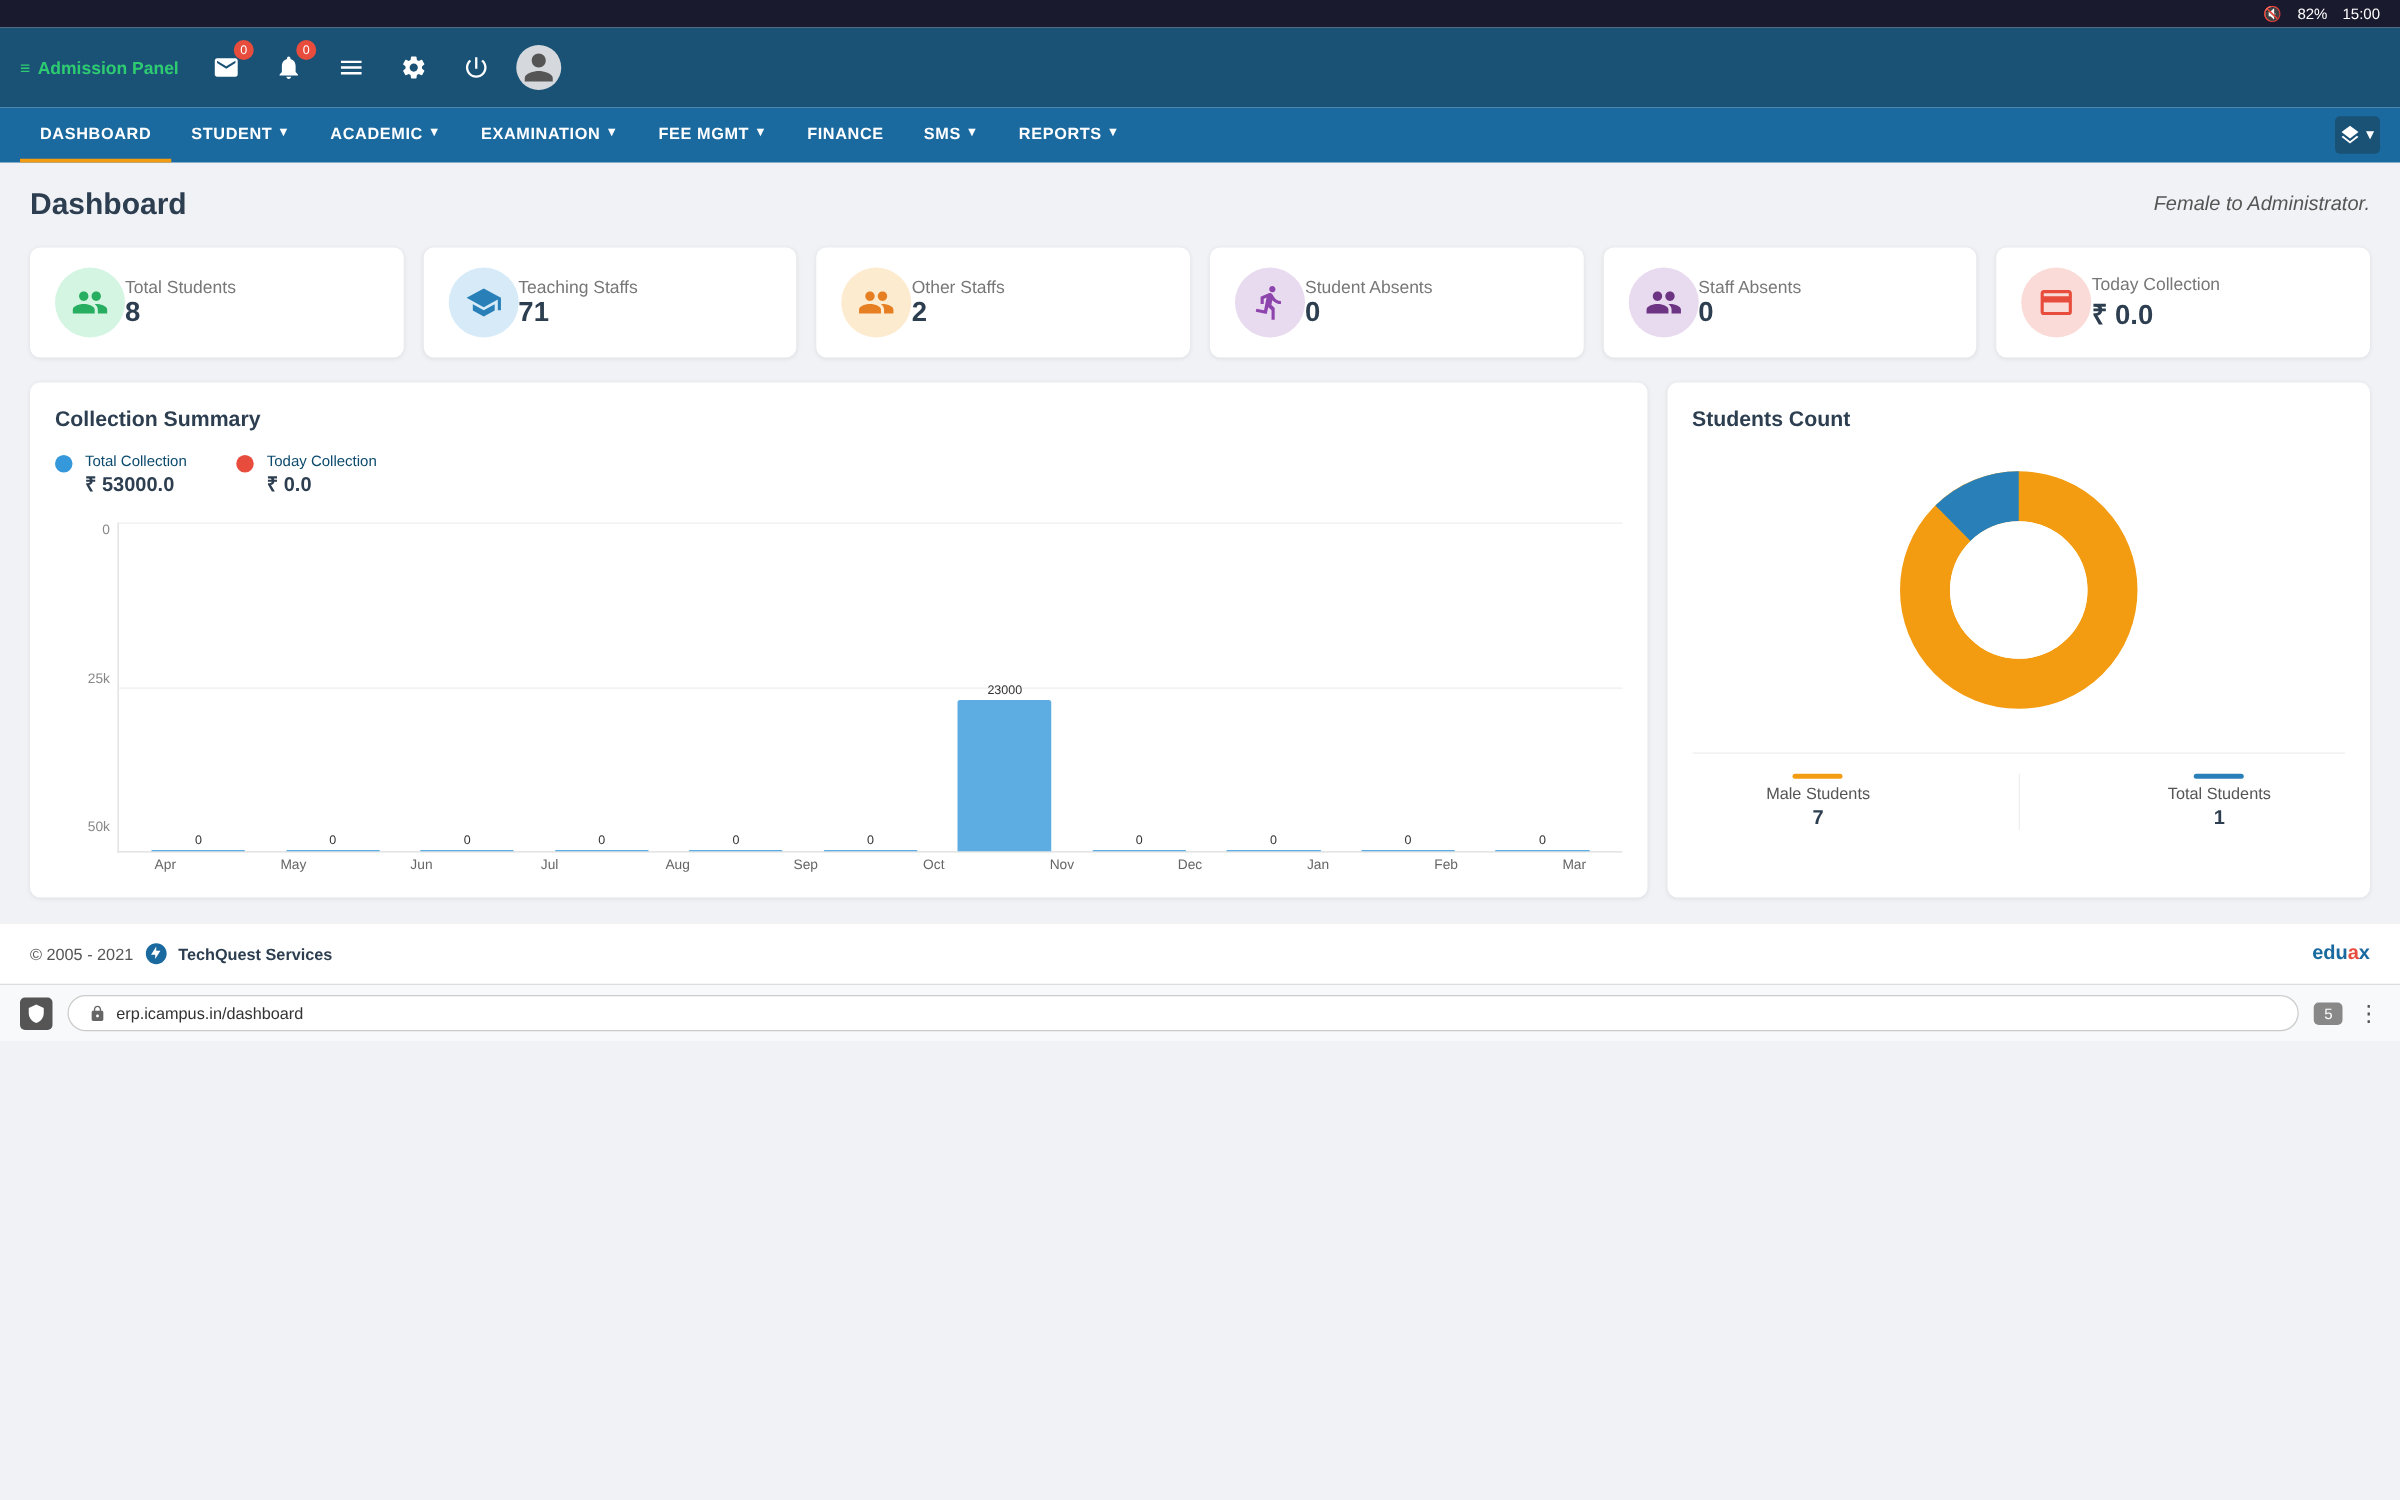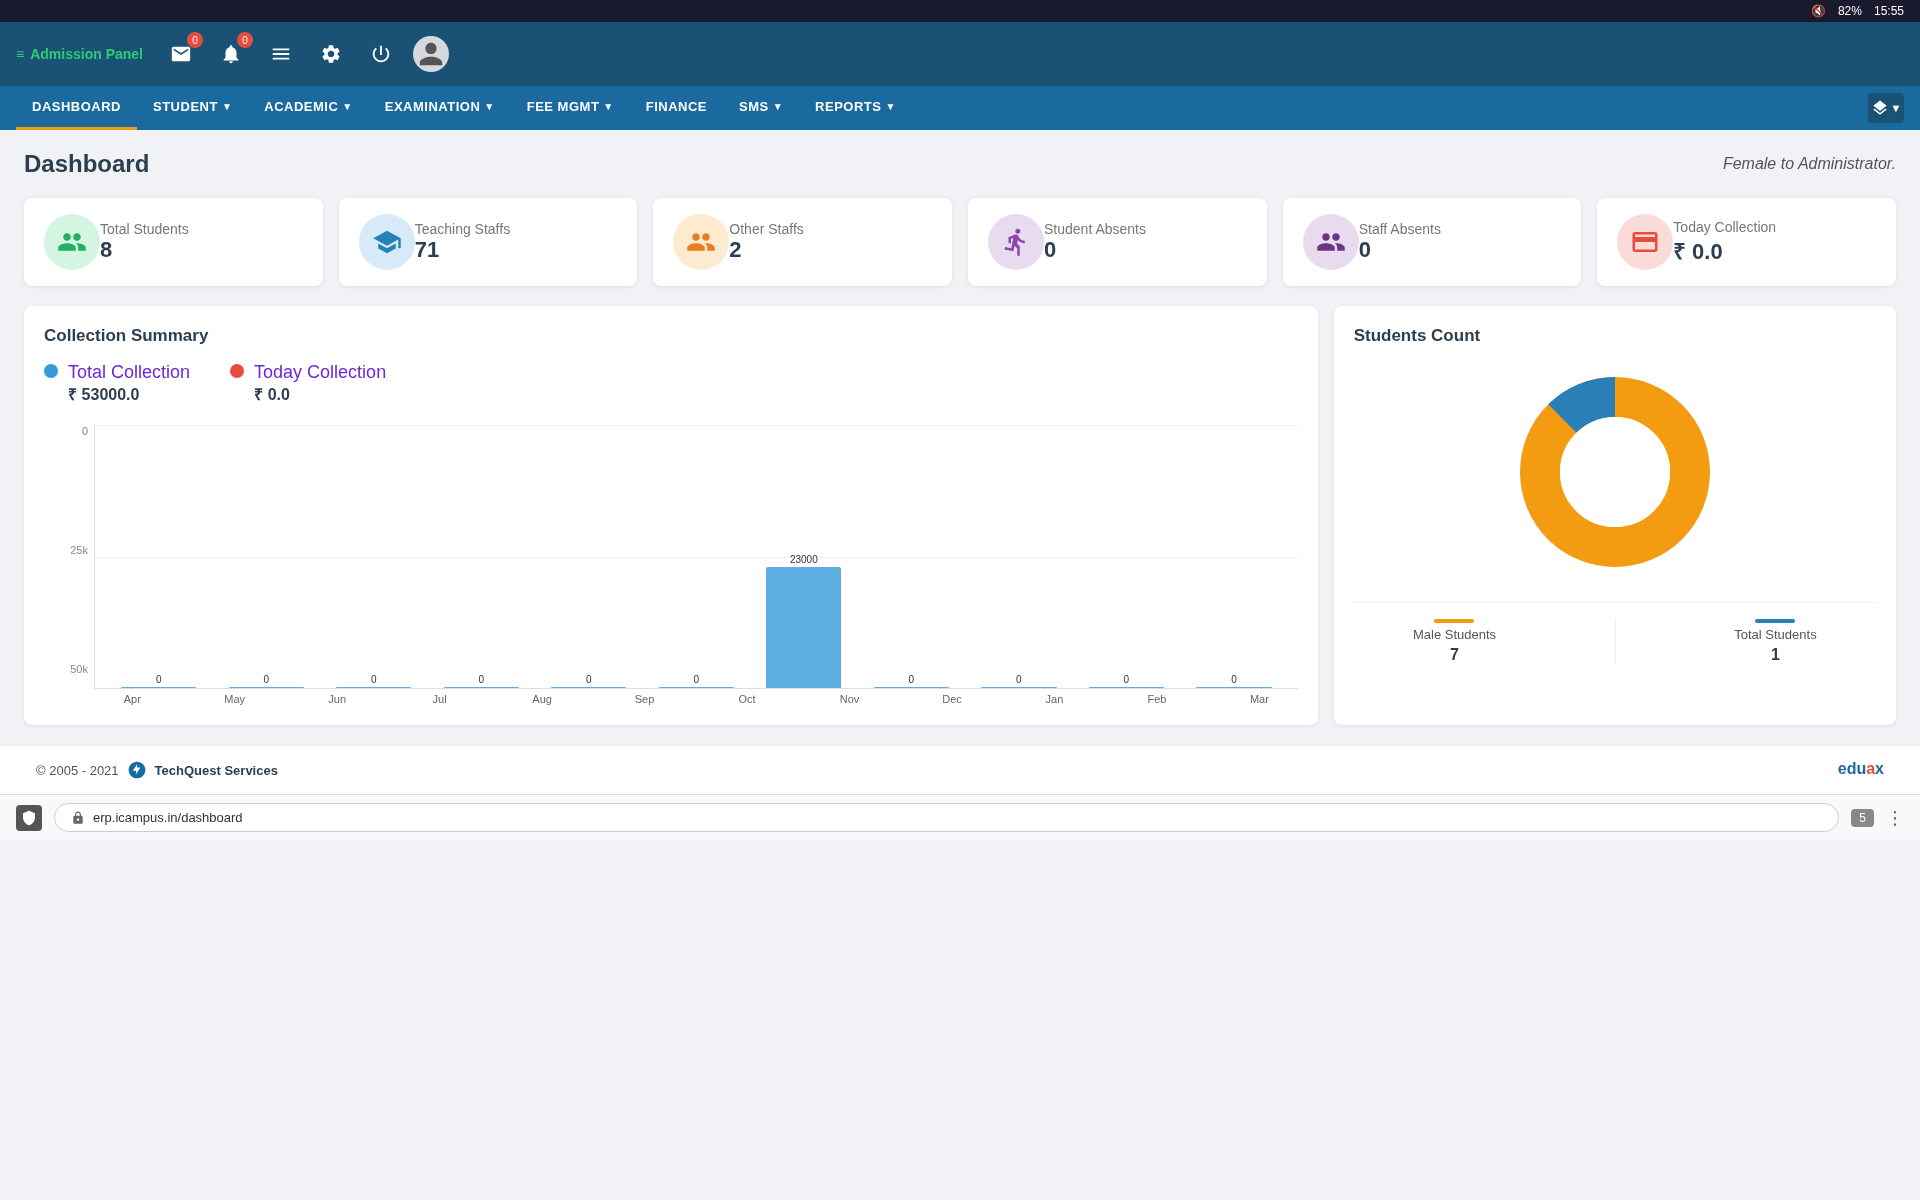--- a/index.html
+++ b/index.html
@@ -198,21 +198,21 @@
     }
     .legend-dot {
       width: 14px;
       height: 14px;
       border-radius: 50%;
       margin-top: 2px;
       flex-shrink: 0;
     }
     .legend-dot.blue { background: #3498db; }
     .legend-dot.red { background: #e74c3c; }
-    .legend-label { font-size: 18px; color: #6d28d9; }
+    .legend-label { font-size: 12px; color: #0c4a6e; }
     .legend-value { font-size: 16px; font-weight: 600; color: #2c3e50; }
 
     
     .bar-chart-wrap {
       position: relative;
       height: 280px;
       padding-left: 50px;
     }
     .bar-chart-yaxis {
       position: absolute;
@@ -304,22 +304,23 @@
       border-radius: 2px;
     }
     .donut-legend-line.orange { background: #f39c12; }
     .donut-legend-line.blue { background: #2980b9; }
     .donut-legend-label { font-size: 13px; color: #555; }
     .donut-legend-value { font-size: 16px; font-weight: 600; color: #2c3e50; }
 
     
     .footer {
       background: white;
-      padding: 14px 36px;
-      display: flex;
+      padding: 14px 24px;
+      display: flex;
+      align-items: center;
       justify-content: space-between;
       border-top: 1px solid #eee;
       font-size: 13px;
       color: #555;
     }
     .footer-left {
       display: flex;
       align-items: center;
       gap: 8px;
     }
@@ -363,21 +364,21 @@
       gap: 12px;
       height: 22px;
     }
   </style>
 </head>
 <body>
 
 <div class="status-bar">
   <span>🔇</span>
   <span>82%</span>
-  <span>15:55</span>
+  <span>15:00</span>
 </div>
 
 <div class="top-bar">
   <div class="admission-panel">
     <span>≡</span>
     <span>Admission Panel</span>
   </div>
   <div class="icons">
     <div class="icon-btn">
       <svg width="22" height="22" viewBox="0 0 24 24" fill="white">

